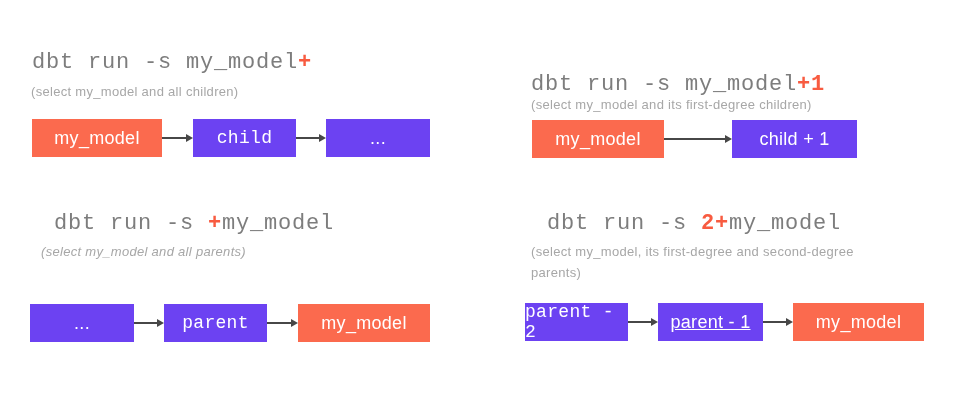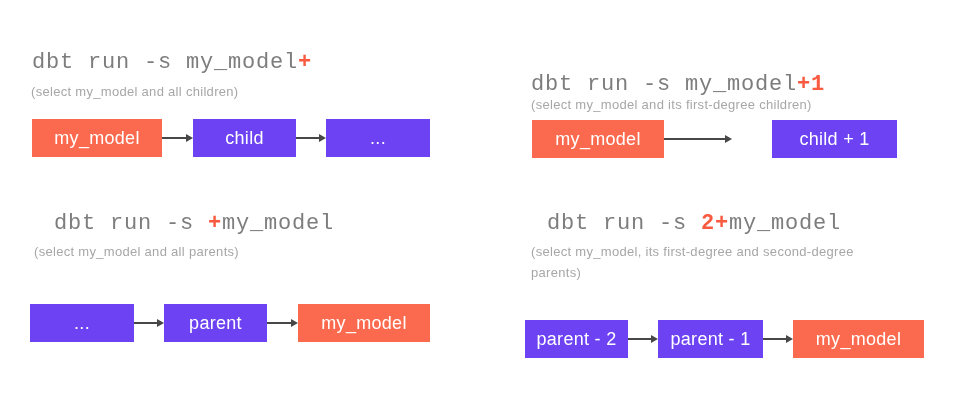--- a/index.html
+++ b/index.html
@@ -44,22 +44,22 @@
     display: flex;
     align-items: center;
     justify-content: center;
     color: #ffffff;
     font-size: 18px;
     letter-spacing: 0.3px;
   }
   .node.orange { background: #fb6a4e; }
   .node.purple { background: #6c42f2; }
   .w130 { width: 130px; } .w131 { width: 131px; } .w132 { width: 132px; }
-  .w103 { width: 103px; } .w104 { width: 104px; } .w105 { width: 105px; }
-  .w125 { width: 125px; margin-left: 40px; }
+  .w103 { width: 103px; font-family: Liberation Mono, monospace; } .w104 { width: 104px; } .w105 { width: 105px; text-decoration: underline; }
+  .w125 { width: 125px; }
   .arrow {
     display: flex;
     align-items: center;
     height: 38px;
   }
   .aw30 { width: 30px; } .aw31 { width: 31px; } .aw68 { width: 68px; }
   .arrow .shaft { flex: 1; height: 2px; background: #474747; }
   .arrow .head {
     width: 0; height: 0;
     border-left: 7px solid #474747;
@@ -68,25 +68,25 @@
     margin-left: -1px;
   }
   
   .p1-cmd { left: 32px;  top: 52px;  }
   .p1-cap { left: 31px;  top: 81px;  }
   .p1-row { left: 32px;  top: 119px; }
   .p2-cmd { left: 531px; top: 52px; margin-top: 22px;  }
   .p2-cap { left: 531px; top: 94px;  }
   .p2-row { left: 532px; top: 120px; }
   .p3-cmd { left: 32px;  top: 213px; margin-left: 22px; }
-  .p3-cap { left: 34px;  top: 241px; }
+  .p3-cap { left: 41px;  top: 241px; font-style: italic; }
   .p3-row { left: 30px;  top: 304px; }
   .p4-cmd { left: 531px; top: 213px; margin-left: 16px; }
   .p4-cap { left: 531px; top: 241px; }
-  .p4-row { left: 525px; top: 320px; text-align: center; }
+  .p4-row { left: 525px; top: 303px; }
 </style>
 </head>
 <body>
 
 <div class="canvas">
 
   <section>
     <div class="command p1-cmd"><span>dbt run -s my_model</span><span class="accent">+</span><span></span></div>
     <div class="caption p1-cap">(select my_model and all children)</div>
     <div class="row p1-row">

